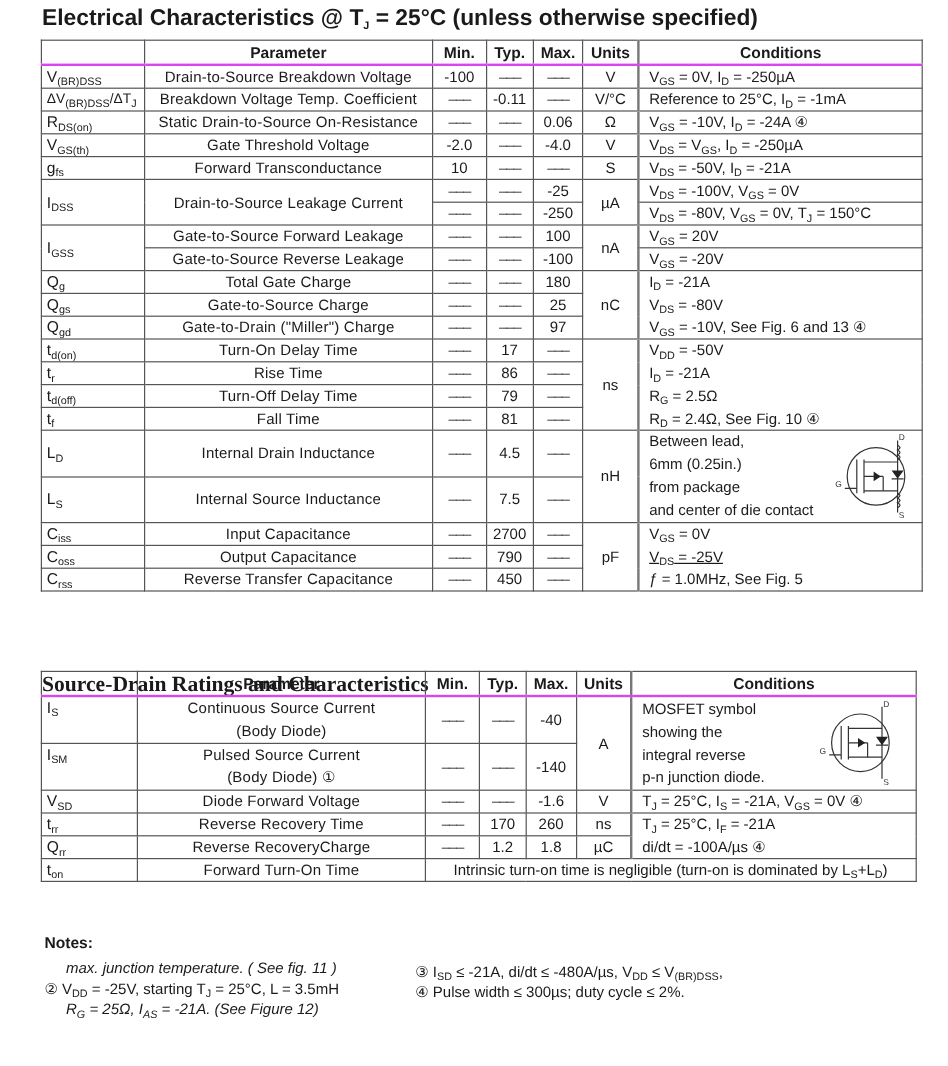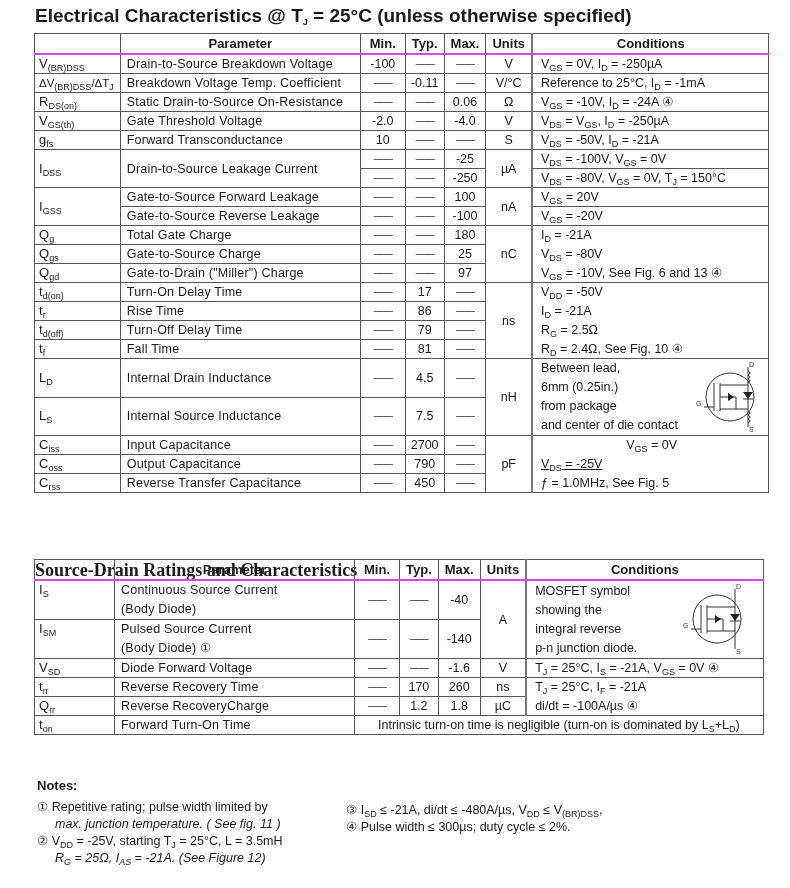--- a/index.html
+++ b/index.html
@@ -7,21 +7,21 @@
   .title { position:absolute; left:35px; font-weight:bold; font-size:19px; color:#1a1a1a; white-space:nowrap; }
   #t1 { top:5px; }
   #t2 { top:560px; font-size:18px;font-family:Liberation Serif, serif; }
   table.spec { position:absolute; left:34px; border-collapse:collapse; table-layout:fixed; font-size:12.5px; }
   table.spec td, table.spec th { border:1px solid #555; padding:0 6px; height:18px; line-height:18px; white-space:nowrap; overflow:hidden; }
   table.spec th { font-weight:bold; font-size:13px; text-align:center; height:19px; border-bottom:2px solid #d946ef; }
   table.spec td.sym { font-size:13px; padding-left:4px; }
   table.spec td.num { text-align:center; padding:0 2px; }
   table.spec td.unit { text-align:center; padding:0 2px; }
   table.spec td.cond { padding-left:8px; }
-  table.spec td.param { letter-spacing:0.2px; }
+  table.spec td.param { letter-spacing:0.2px;text-align:center; }
   .right-thick { border-right:2px solid #777 !important; }
   #tbl1 { top:33px; }
   #tbl2 { top:559px; }
   sub { font-size:9px; vertical-align:-3px; line-height:0; }
   .dash { color:#444; letter-spacing:-1px; }
   .tall td { height:37px; }
   .notes { position:absolute; font-size:12.5px; line-height:17px; color:#1a1a1a; }
   .notes-title { position:absolute; left:37px; top:778px; font-weight:bold; font-size:13px; }
   .note-line { white-space:nowrap; }
   .indent { padding-left:18px;font-style:italic; }
@@ -227,21 +227,21 @@
         <td class="num">7.5</td>
         <td class="num dash">–––</td>
       </tr>
       <tr>
         <td class="sym"><span>C</span><sub>iss</sub></td>
         <td class="param">Input Capacitance</td>
         <td class="num dash">–––</td>
         <td class="num">2700</td>
         <td class="num dash">–––</td>
         <td class="unit right-thick" rowspan="3">pF</td>
-        <td class="cond" style="border-bottom: none; text-align: center;"><span>V</span><sub>GS</sub><span> = 0V</span></td>
+        <td class="cond" style="border-bottom: none;"><span>V</span><sub>GS</sub><span> = 0V</span></td>
       </tr>
       <tr>
         <td class="sym"><span>C</span><sub>oss</sub></td>
         <td class="param">Output Capacitance</td>
         <td class="num dash">–––</td>
         <td class="num">790</td>
         <td class="num dash">–––</td>
         <td class="cond" style="border-bottom: none; border-top: none; text-decoration: underline;"><span>V</span><sub>DS</sub><span> = -25V</span></td>
       </tr>
       <tr>
@@ -353,21 +353,20 @@
       <tr>
         <td class="sym"><span>t</span><sub>on</sub></td>
         <td class="param">Forward Turn-On Time</td>
         <td class="cond" colspan="5" style="text-align: center; padding: 0px 2px;"><span>Intrinsic turn-on time is negligible (turn-on is dominated by L</span><sub>S</sub><span>+L</span><sub>D</sub><span>)</span></td>
       </tr>
     </tbody>
 </table>
 
 <div class="notes-title">Notes:</div>
 <div class="notes" style="left:37px; top:799px;">
-  <div class="note-line">① Repetitive rating;  pulse width limited by</div>
   <div class="note-line indent">max. junction temperature. ( See fig. 11 )</div>
   <div class="note-line"><span>② V</span><sub>DD</sub><span> = -25V, starting T</span><sub>J</sub><span> = 25°C, L = 3.5mH</span></div>
   <div class="note-line indent"><span>R</span><sub>G</sub><span> = 25Ω, I</span><sub>AS</sub><span> = -21A. (See Figure 12)</span></div>
 </div>
 <div class="notes" style="left:346px; top:802px;">
   <div class="note-line"><span>③ I</span><sub>SD</sub><span> ≤ -21A, di/dt ≤ -480A/µs, V</span><sub>DD</sub><span> ≤ V</span><sub>(BR)DSS</sub><span>,</span></div>
   <div class="note-line">④ Pulse width ≤ 300µs; duty cycle ≤ 2%.</div>
 </div>
 
 </body></html>

